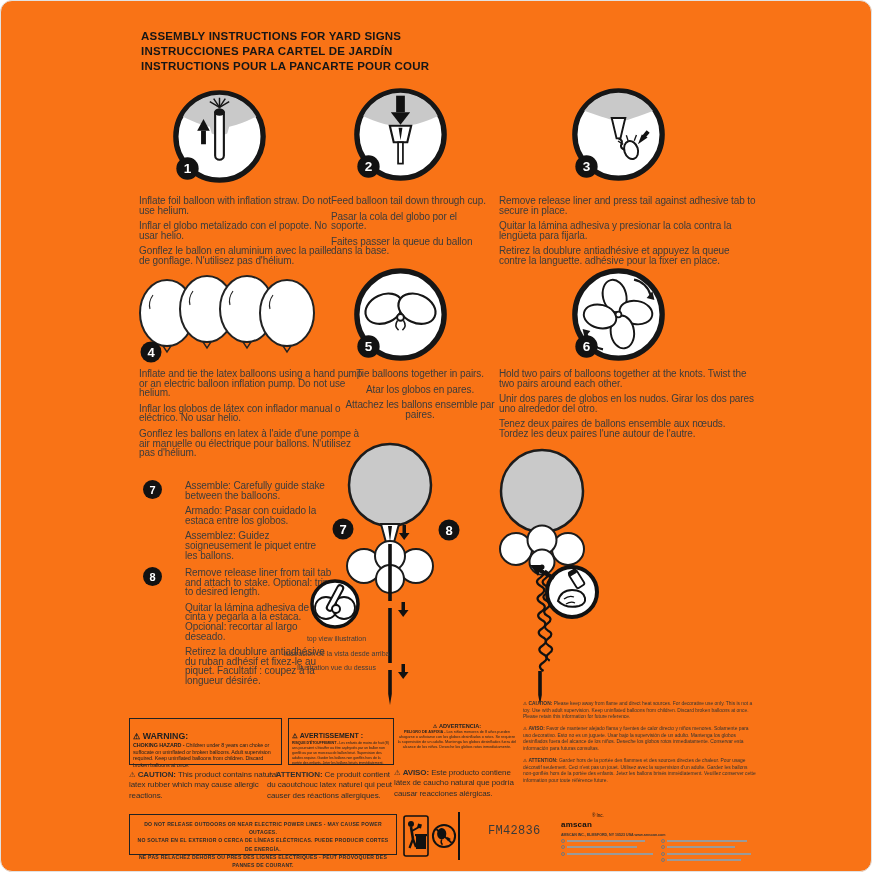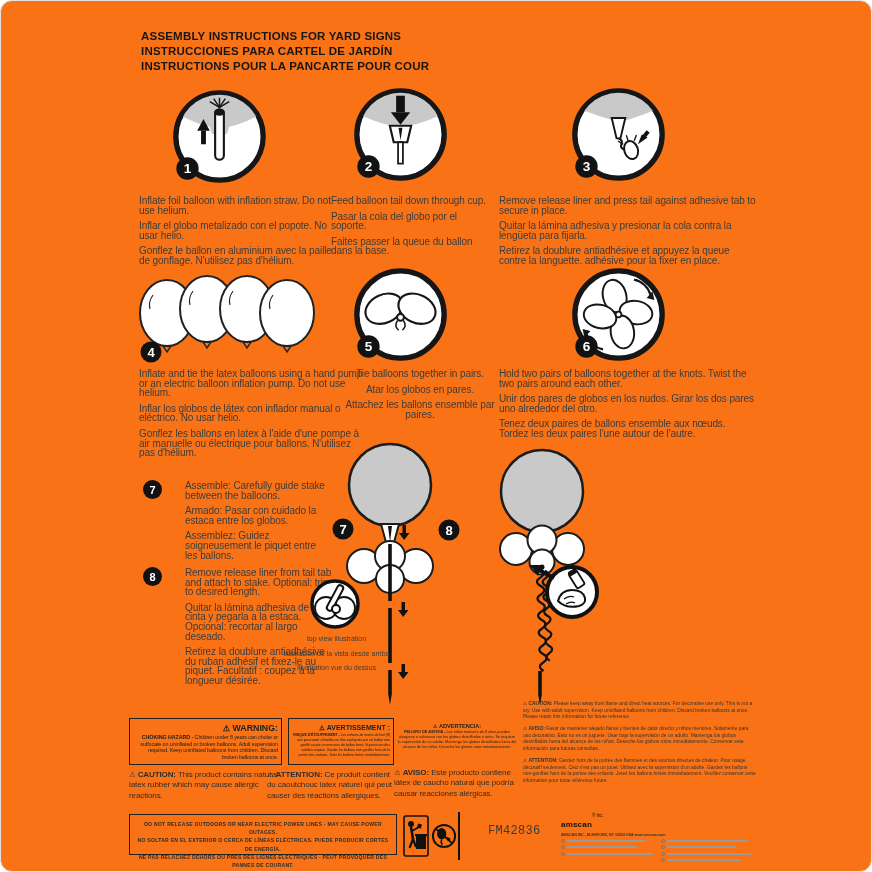--- a/index.html
+++ b/index.html
@@ -16,21 +16,21 @@
 
   .badge-html { width:19px; height:19px; border-radius:50%; background:#121212; color:#fff;
                 font-weight:bold; font-size:11px; display:flex; align-items:center; justify-content:center; }
 
   svg text.bnum { font:bold 14px "Liberation Sans", sans-serif; fill:#fff; text-anchor:middle; }
   svg text.bnum-s { font:bold 13px "Liberation Sans", sans-serif; fill:#fff; text-anchor:middle; }
 
   .tv-labels { font-size:7px; line-height:8.6px; color:#3c3c3c; text-align:center; }
   .tv-labels div { margin-bottom:6px; }
 
-  .warn-box { border:1.2px solid #222; text-align:right; padding:4px 3px; color:#222; }
+  .warn-box { border:1.2px solid #222; text-align:left; padding:12px 3px; color:#222; }
   .warn-title { font-size:8.8px; font-weight:bold; line-height:10px; }
   .warn-title.small { font-size:7px; }
   .warn-body { font-size:5.4px; line-height:6.6px; letter-spacing:-.1px; }
   .warn-body.xs { font-size:3.7px; line-height:4.9px; }
 
   .latex-note { font-size:8px; line-height:10.4px; color:#2e2e2e; letter-spacing:-.1px; }
   .tri { font-size:.92em; }
 
   .adv-block { text-align:center; color:#222; }
   .adv-title { font-size:5.6px; font-weight:bold; line-height:7px; }

